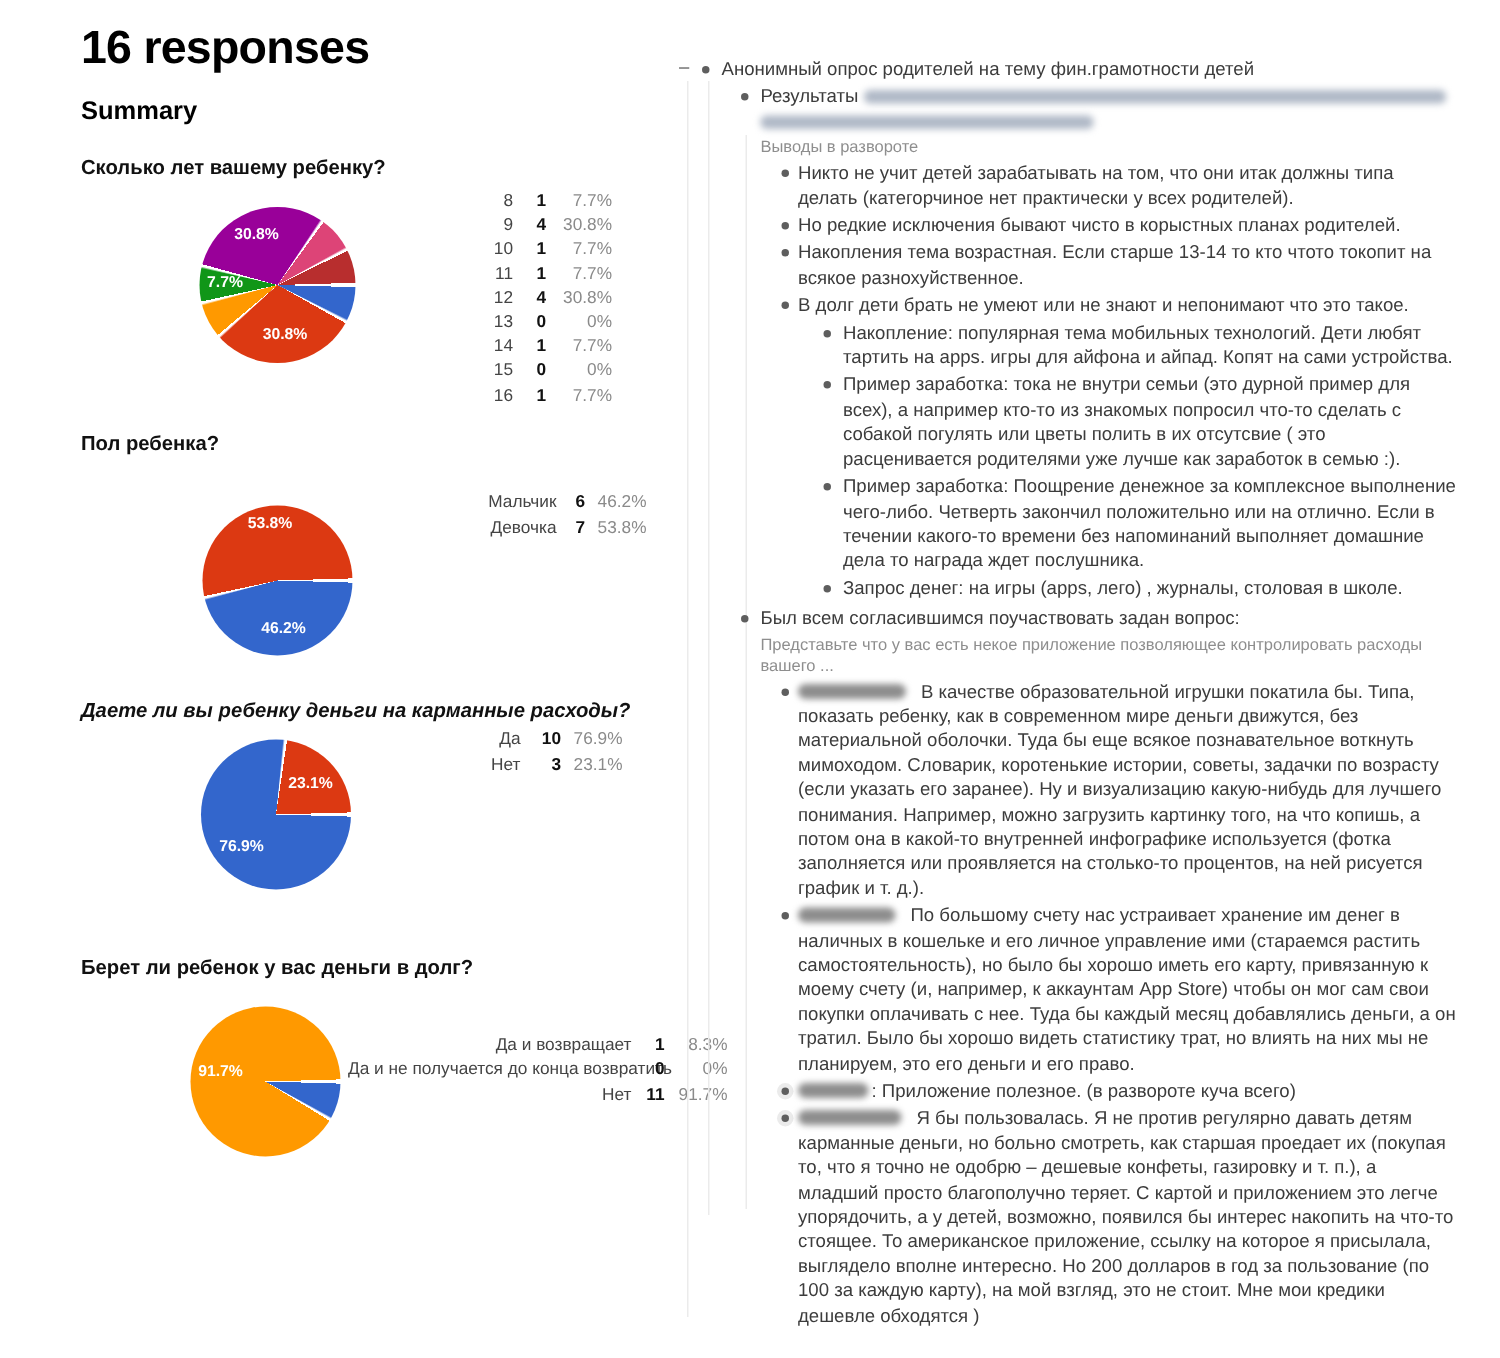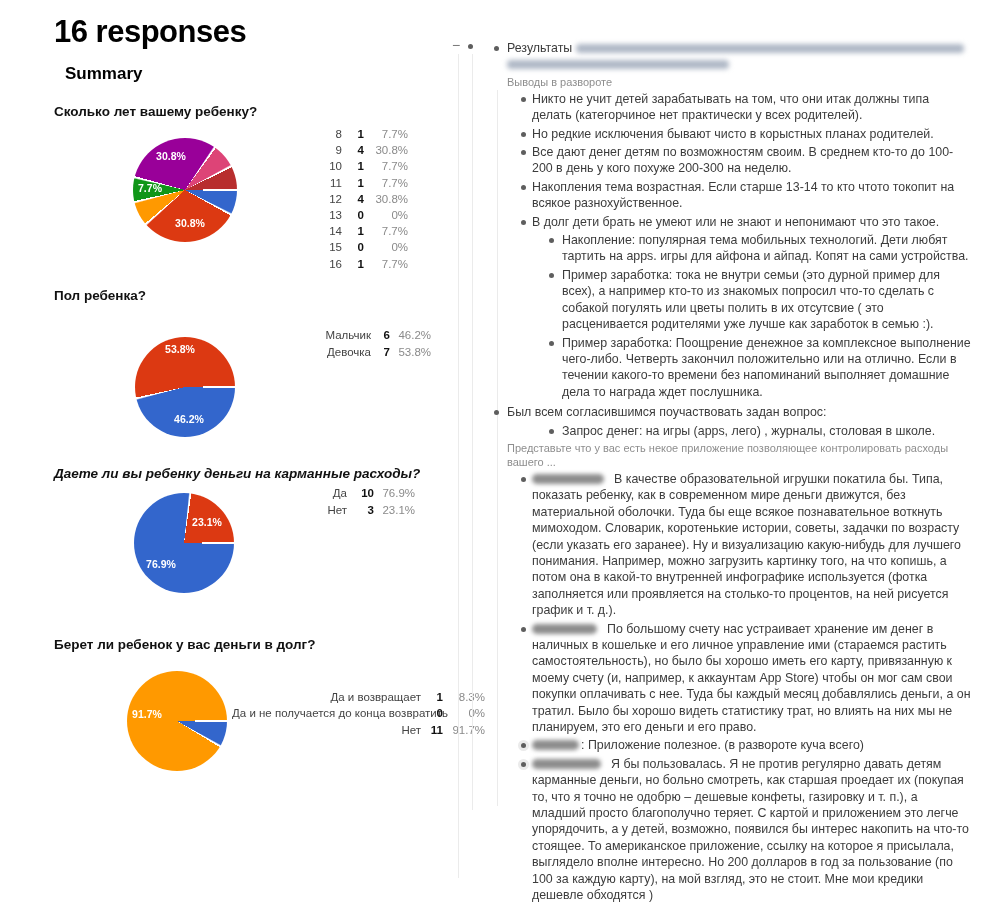--- a/index.html
+++ b/index.html
@@ -3,21 +3,21 @@
 <meta charset="utf-8">
 <style>
   * { margin:0; padding:0; box-sizing:border-box; }
   html,body { width:1000px; height:905px; background:#fff; overflow:hidden;
     font-family:"Liberation Sans", sans-serif; color:#333; }
   .page { position:relative; width:1000px; height:837px;margin-left:29px; }
 
   
   .left-pane { position:absolute; left:0; top:0; width:455px; height:905px; }
   .responses-title { position:absolute; left:25px; top:14px; font-size:31px; font-weight:bold; color:#000; letter-spacing:-0.5px; }
-  .summary-title { position:absolute; left:36px; top:64px; font-size:17px; font-weight:bold; color:#000; }
+  .summary-title { position:absolute; left:25px; top:64px; font-size:17px; font-weight:bold; color:#000; }
 
   .chart { position:absolute; }
   .q-title { position:absolute; font-size:13.5px; font-weight:bold; color:#111; white-space:nowrap; }
   .pie { position:absolute; border-radius:50%; }
   .pie-label { position:absolute; transform:translate(-50%,-50%); font-size:10.5px; font-weight:bold; color:#fff; white-space:nowrap; }
   .legend { position:absolute; font-size:11.5px; }
   .legend-row { display:grid; align-items:baseline; }
   .legend-label { text-align:right; color:#444; white-space:nowrap; }
   .legend-count { text-align:right; color:#111; font-weight:bold; }
   .legend-pct { text-align:right; color:#8a8a8a; }
@@ -195,33 +195,32 @@
           </div>
         </div>
     </div>
   </div>
 
   <div class="guide g1"></div>
   <div class="guide g2"></div>
   <div class="guide g3"></div>
 
   <div class="outline">
-      <div class="item lvl0 bullet"><span class="minus">−</span></div>
+      <div class="item lvl0 bullet"><span class="minus">−</span><span>Анонимный опрос родителей на тему фин.грамотности детей</span></div>
       <div class="item lvl1 bullet"><span>Результаты </span><span class="blur-url" style="width: 388px;"></span><span class="blur-url" style="width: 222px;"></span></div>
       <div class="item lvl1 note-item"><span>Выводы в развороте</span></div>
       <div class="item lvl2 bullet"><span>Никто не учит детей зарабатывать на том, что они итак должны типа делать (категорчиное нет практически у всех родителей).</span></div>
       <div class="item lvl2 bullet"><span>Но редкие исключения бывают чисто в корыстных планах родителей.</span></div>
-      <div class="item lvl2 bullet"><span>Все дают денег детям по возможностям своим. В среднем кто-то до 100-200 в день у кого похуже 200-300 на неделю.</span></div>
       <div class="item lvl2 bullet"><span>Накопления тема возрастная. Если старше 13-14 то кто чтото токопит на всякое разнохуйственное.</span></div>
       <div class="item lvl2 bullet"><span>В долг дети брать не умеют или не знают и непонимают что это такое.</span></div>
       <div class="item lvl3 bullet"><span>Накопление: популярная тема мобильных технологий. Дети любят тартить на apps. игры для айфона и айпад. Копят на сами устройства.</span></div>
       <div class="item lvl3 bullet"><span>Пример заработка: тока не внутри семьи (это дурной пример для всех), а например кто-то из знакомых попросил что-то сделать с собакой погулять или цветы полить в их отсутсвие ( это расценивается родителями уже лучше как заработок в семью :).</span></div>
       <div class="item lvl3 bullet"><span>Пример заработка: Поощрение денежное за комплексное выполнение чего-либо. Четверть закончил положительно или на отлично. Если в течении какого-то времени без напоминаний выполняет домашние дела то награда ждет послушника.</span></div>
+      <div class="item lvl3 bullet"><span>Запрос денег: на игры (apps, лего) , журналы, столовая в школе.</span></div>
       <div class="item lvl1 bullet gap"><span>Был всем согласившимся поучаствовать задан вопрос:</span></div>
-      <div class="item lvl3 bullet"><span>Запрос денег: на игры (apps, лего) , журналы, столовая в школе.</span></div>
       <div class="item lvl1 note-item"><span>Представьте что у вас есть некое приложение позволяющее контролировать расходы вашего ...</span></div>
       <div class="item lvl2 bullet"><span class="blur-name" style="width: 72px;"></span><span>В качестве образовательной игрушки покатила бы. Типа, показать ребенку, как в современном мире деньги движутся, без материальной оболочки. Туда бы еще всякое познавательное воткнуть мимоходом. Словарик, коротенькие истории, советы, задачки по возрасту (если указать его заранее). Ну и визуализацию какую-нибудь для лучшего понимания. Например, можно загрузить картинку того, на что копишь, а потом она в какой-то внутренней инфографике используется (фотка заполняется или проявляется на столько-то процентов, на ней рисуется график и т. д.).</span></div>
       <div class="item lvl2 bullet"><span class="blur-name" style="width: 65px;"></span><span>По большому счету нас устраивает хранение им денег в наличных в кошельке и его личное управление ими (стараемся растить самостоятельность), но было бы хорошо иметь его карту, привязанную к моему счету (и, например, к аккаунтам App Store) чтобы он мог сам свои покупки оплачивать с нее. Туда бы каждый месяц добавлялись деньги, а он тратил. Было бы хорошо видеть статистику трат, но влиять на них мы не планируем, это его деньги и его право.</span></div>
       <div class="item lvl2 bullet halo"><span class="blur-name" style="width: 47px; margin-right: 2px;"></span><span>: Приложение полезное. (в развороте куча всего)</span></div>
       <div class="item lvl2 bullet halo"><span class="blur-name" style="width: 69px;"></span><span>Я бы пользовалась. Я не против регулярно давать детям карманные деньги, но больно смотреть, как старшая проедает их (покупая то, что я точно не одобрю – дешевые конфеты, газировку и т. п.), а младший просто благополучно теряет. С картой и приложением это легче упорядочить, а у детей, возможно, появился бы интерес накопить на что-то стоящее. То американское приложение, ссылку на которое я присылала, выглядело вполне интересно. Но 200 долларов в год за пользование (по 100 за каждую карту), на мой взгляд, это не стоит. Мне мои кредики дешевле обходятся )</span></div>
     </div>
 
 </div>
 
 </body></html>

